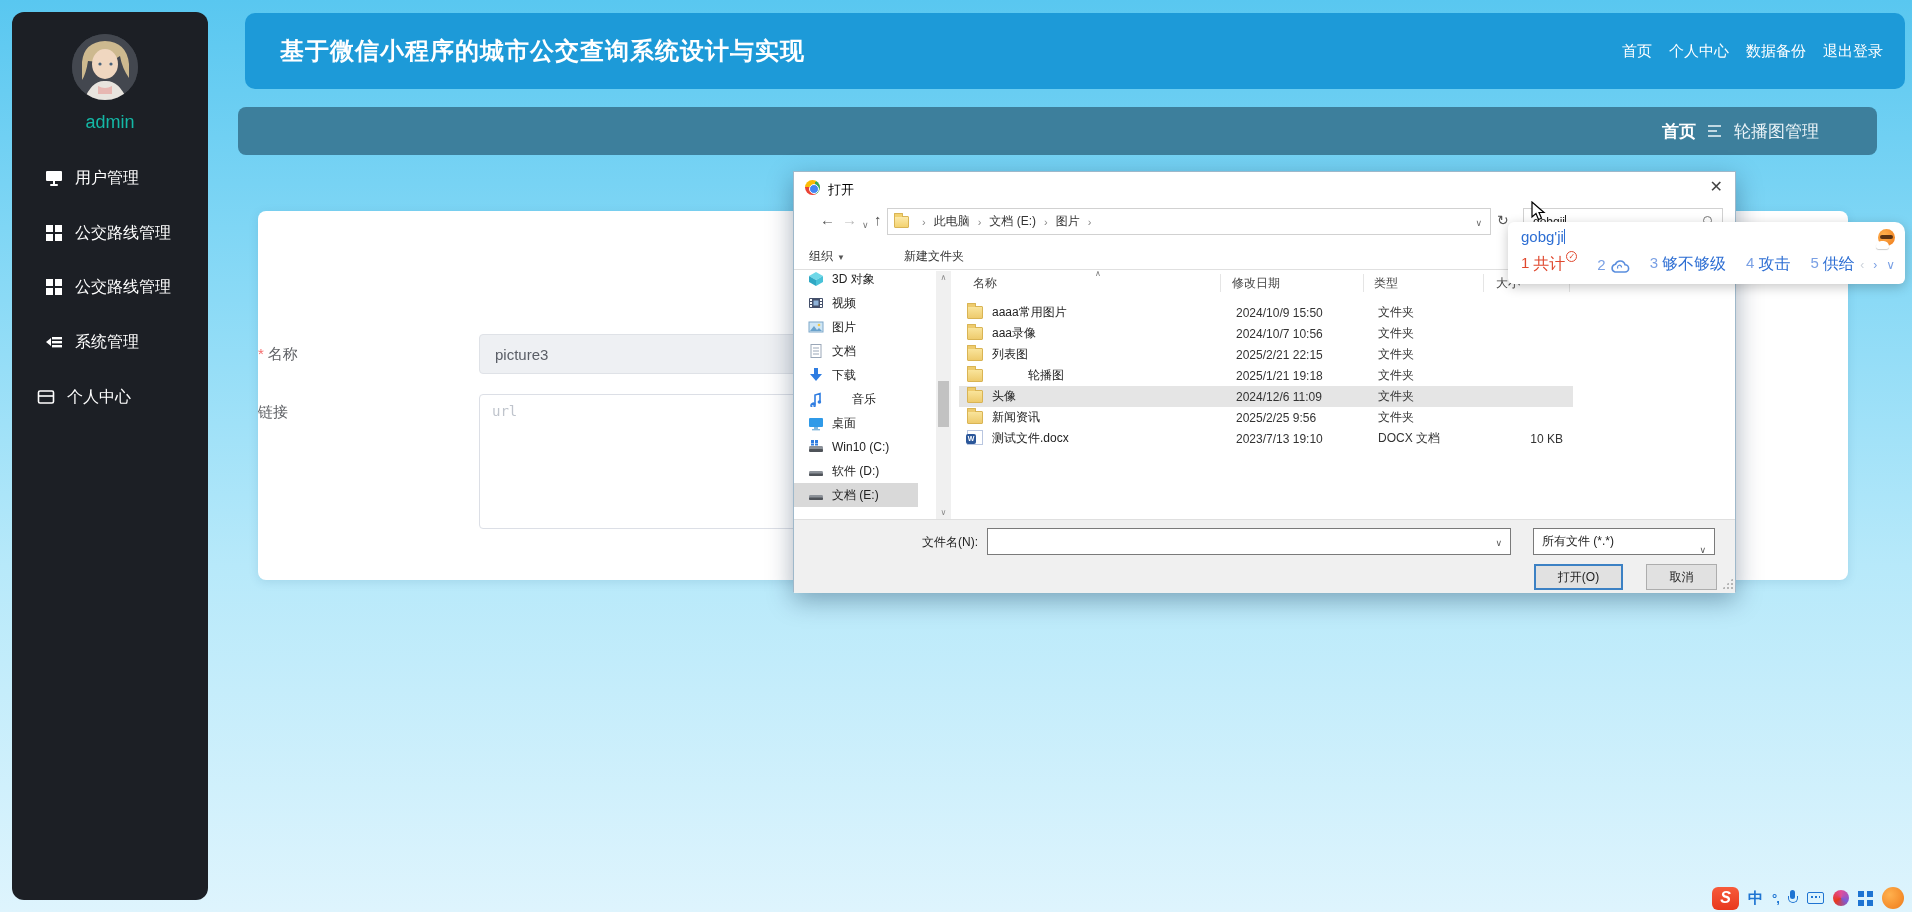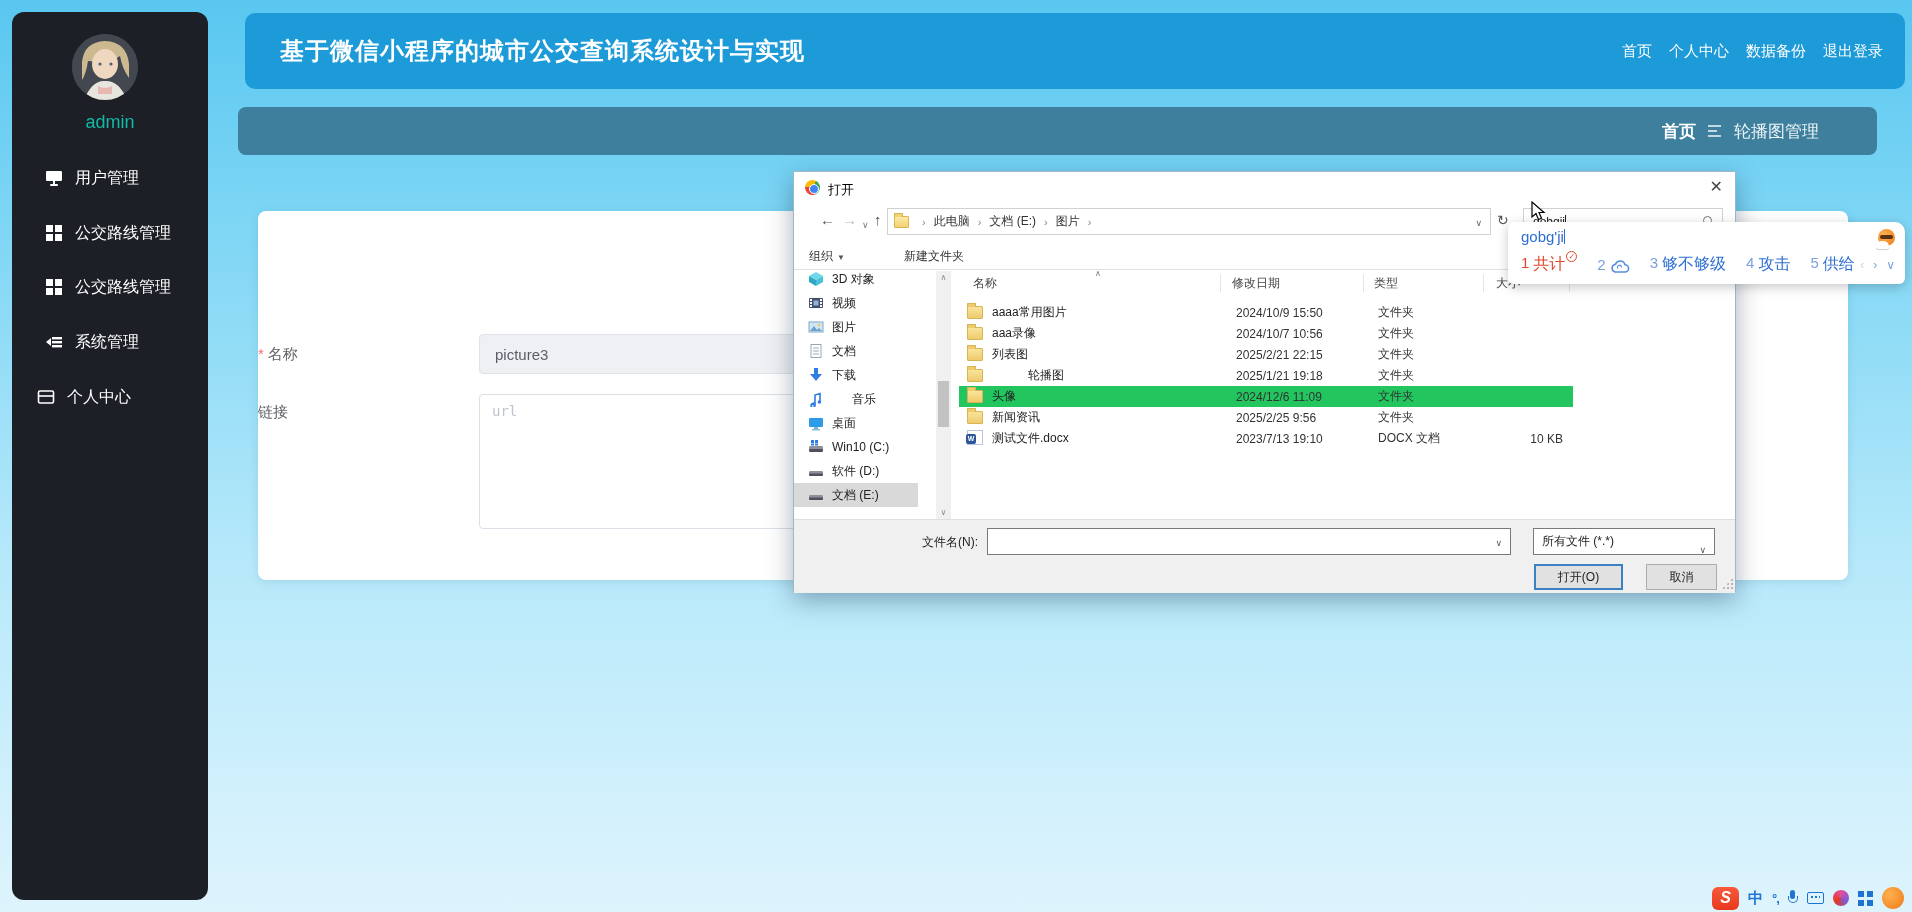--- a/index.html
+++ b/index.html
@@ -76,21 +76,21 @@
   .side-item.sel { background:#d9d9d9; }
   .side-item .si-icon { margin-left:14px; margin-right:8px; width:16px; height:16px; flex:0 0 16px; position:relative; }
   .dlg-scroll { position:absolute; left:142px; top:0; width:15px; height:100%; background:#f0f0f0; }
   .dlg-scroll .arr { position:absolute; left:0; width:100%; text-align:center; font-size:8px; color:#888; }
   .dlg-scroll .thumb { position:absolute; left:2px; top:110px; width:11px; height:46px; background:#c2c2c2; }
   .file-area { position:absolute; left:161px; top:0; width:770px; height:100%; }
   .col-head { position:absolute; top:0; height:24px; line-height:24px; color:#444; cursor:pointer; }
   .col-sep { position:absolute; top:3px; height:18px; width:1px; background:#e5e5e5; }
   .sort-caret { position:absolute; left:140px; top:-2px; font-size:8px; color:#777; }
   .file-row { position:absolute; left:4px; width:614px; height:21px; display:flex; align-items:center; cursor:pointer; }
-  .file-row.hl { background:#22c55e;text-align:right; }
+  .file-row.hl { background:#e5e5e5;text-align:right; }
   .f-icon { margin-left:8px; margin-right:9px; flex:0 0 16px; width:16px; height:13px; position:relative; }
   .folder-ic { background:linear-gradient(#f9e49b,#eecb6d); border:1px solid #d9b454; border-radius:1px; }
   .folder-ic::before { content:""; position:absolute; left:-1px; top:-4px; width:7px; height:3px; background:#eecb6d; border:1px solid #d9b454; border-bottom:none; border-radius:1px 1px 0 0; }
   .word-ic { background:#fff; border:1px solid #b9c6e0; height:15px !important; margin-top:-2px; }
   .word-ic::before { content:"W"; position:absolute; left:-2px; top:3px; width:10px; height:10px; background:#2b579a; color:#fff; font-size:7px; font-weight:bold; text-align:center; line-height:10px; border-radius:2px; }
   .f-name { color:#222; white-space:nowrap; }
   .f-date { position:absolute; left:277px; color:#333; }
   .f-type { position:absolute; left:419px; color:#333; }
   .f-size { position:absolute; left:527px; width:77px; text-align:right; color:#333; }
   .dlg-bottom { position:absolute; left:0; top:347px; width:100%; height:74px; background:#f0f0f0; border-top:1px solid #dfdfdf;padding-left:32px; }

